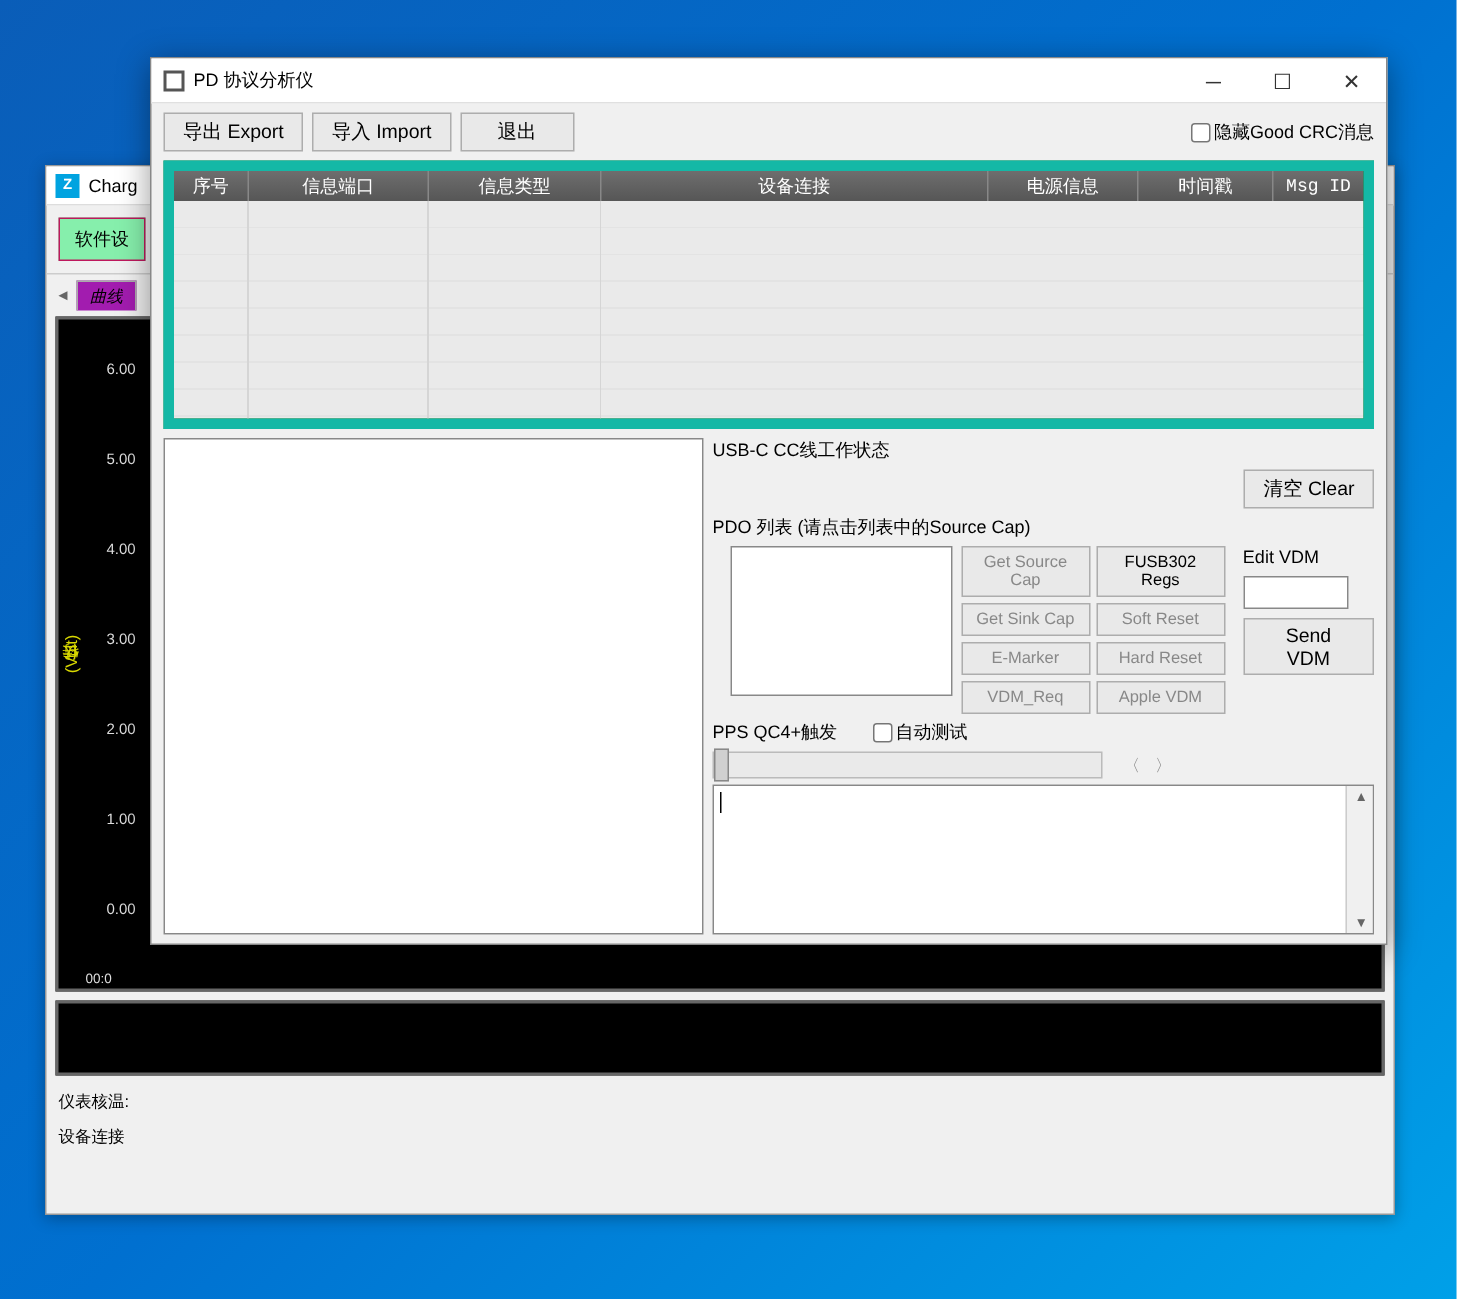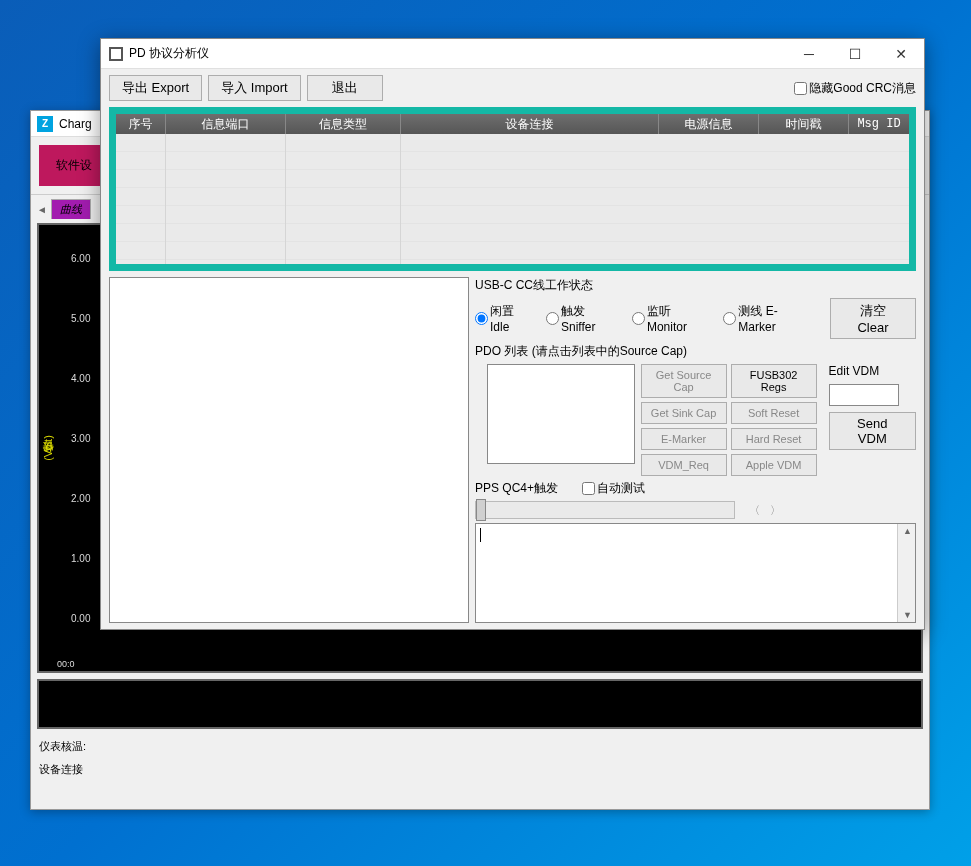--- a/index.html
+++ b/index.html
@@ -41,22 +41,22 @@
   align-items: center;
   justify-content: center;
   color: #fff;
   font-weight: bold;
   font-size: 10px;
 }
 .bg-toolbar {
   padding: 8px;
 }
 .bg-btn {
-  background: #be185d;
-  border: 7px solid #be185d;
+  background: #86efac;
+  border: 1px solid #be185d;
   padding: 5px 10px;
   font-size: 12px;
   cursor: pointer;
 }
 .bg-tabs {
   border-top: 1px solid #ccc;
   padding: 4px 6px 0 6px;
   display: flex;
   align-items: center;
   gap: 4px;
@@ -417,38 +417,20 @@
 
   <div class="lower">
     <div class="left-box"></div>
 
     <div class="right-col">
 
       <div class="row-line">
         <span class="section-label">USB-C CC线工作状态</span>
       </div>
       <div class="row-line">
-        <div class="radio-group">
-          <label class="radio-item">
-            <input type="radio" name="cc" checked="" style="">
-            <span>闲置 Idle</span>
-          </label>
-          <label class="radio-item">
-            <input type="radio" name="cc" style="">
-            <span>触发 Sniffer</span>
-          </label>
-          <label class="radio-item">
-            <input type="radio" name="cc" style="">
-            <span>监听 Monitor</span>
-          </label>
-          <label class="radio-item">
-            <input type="radio" name="cc" style="">
-            <span>测线 E-Marker</span>
-          </label>
-        </div>
         <span style="flex:1"></span>
         <button class="btn">清空 Clear</button>
       </div>
 
       <div class="section-label">PDO 列表 (请点击列表中的Source Cap)</div>
       <div class="pdo-row">
         <div class="pdo-list"></div>
         <div class="action-grid">
           <button class="btn disabled">Get Source Cap</button>
           <button class="btn">FUSB302 Regs</button>

